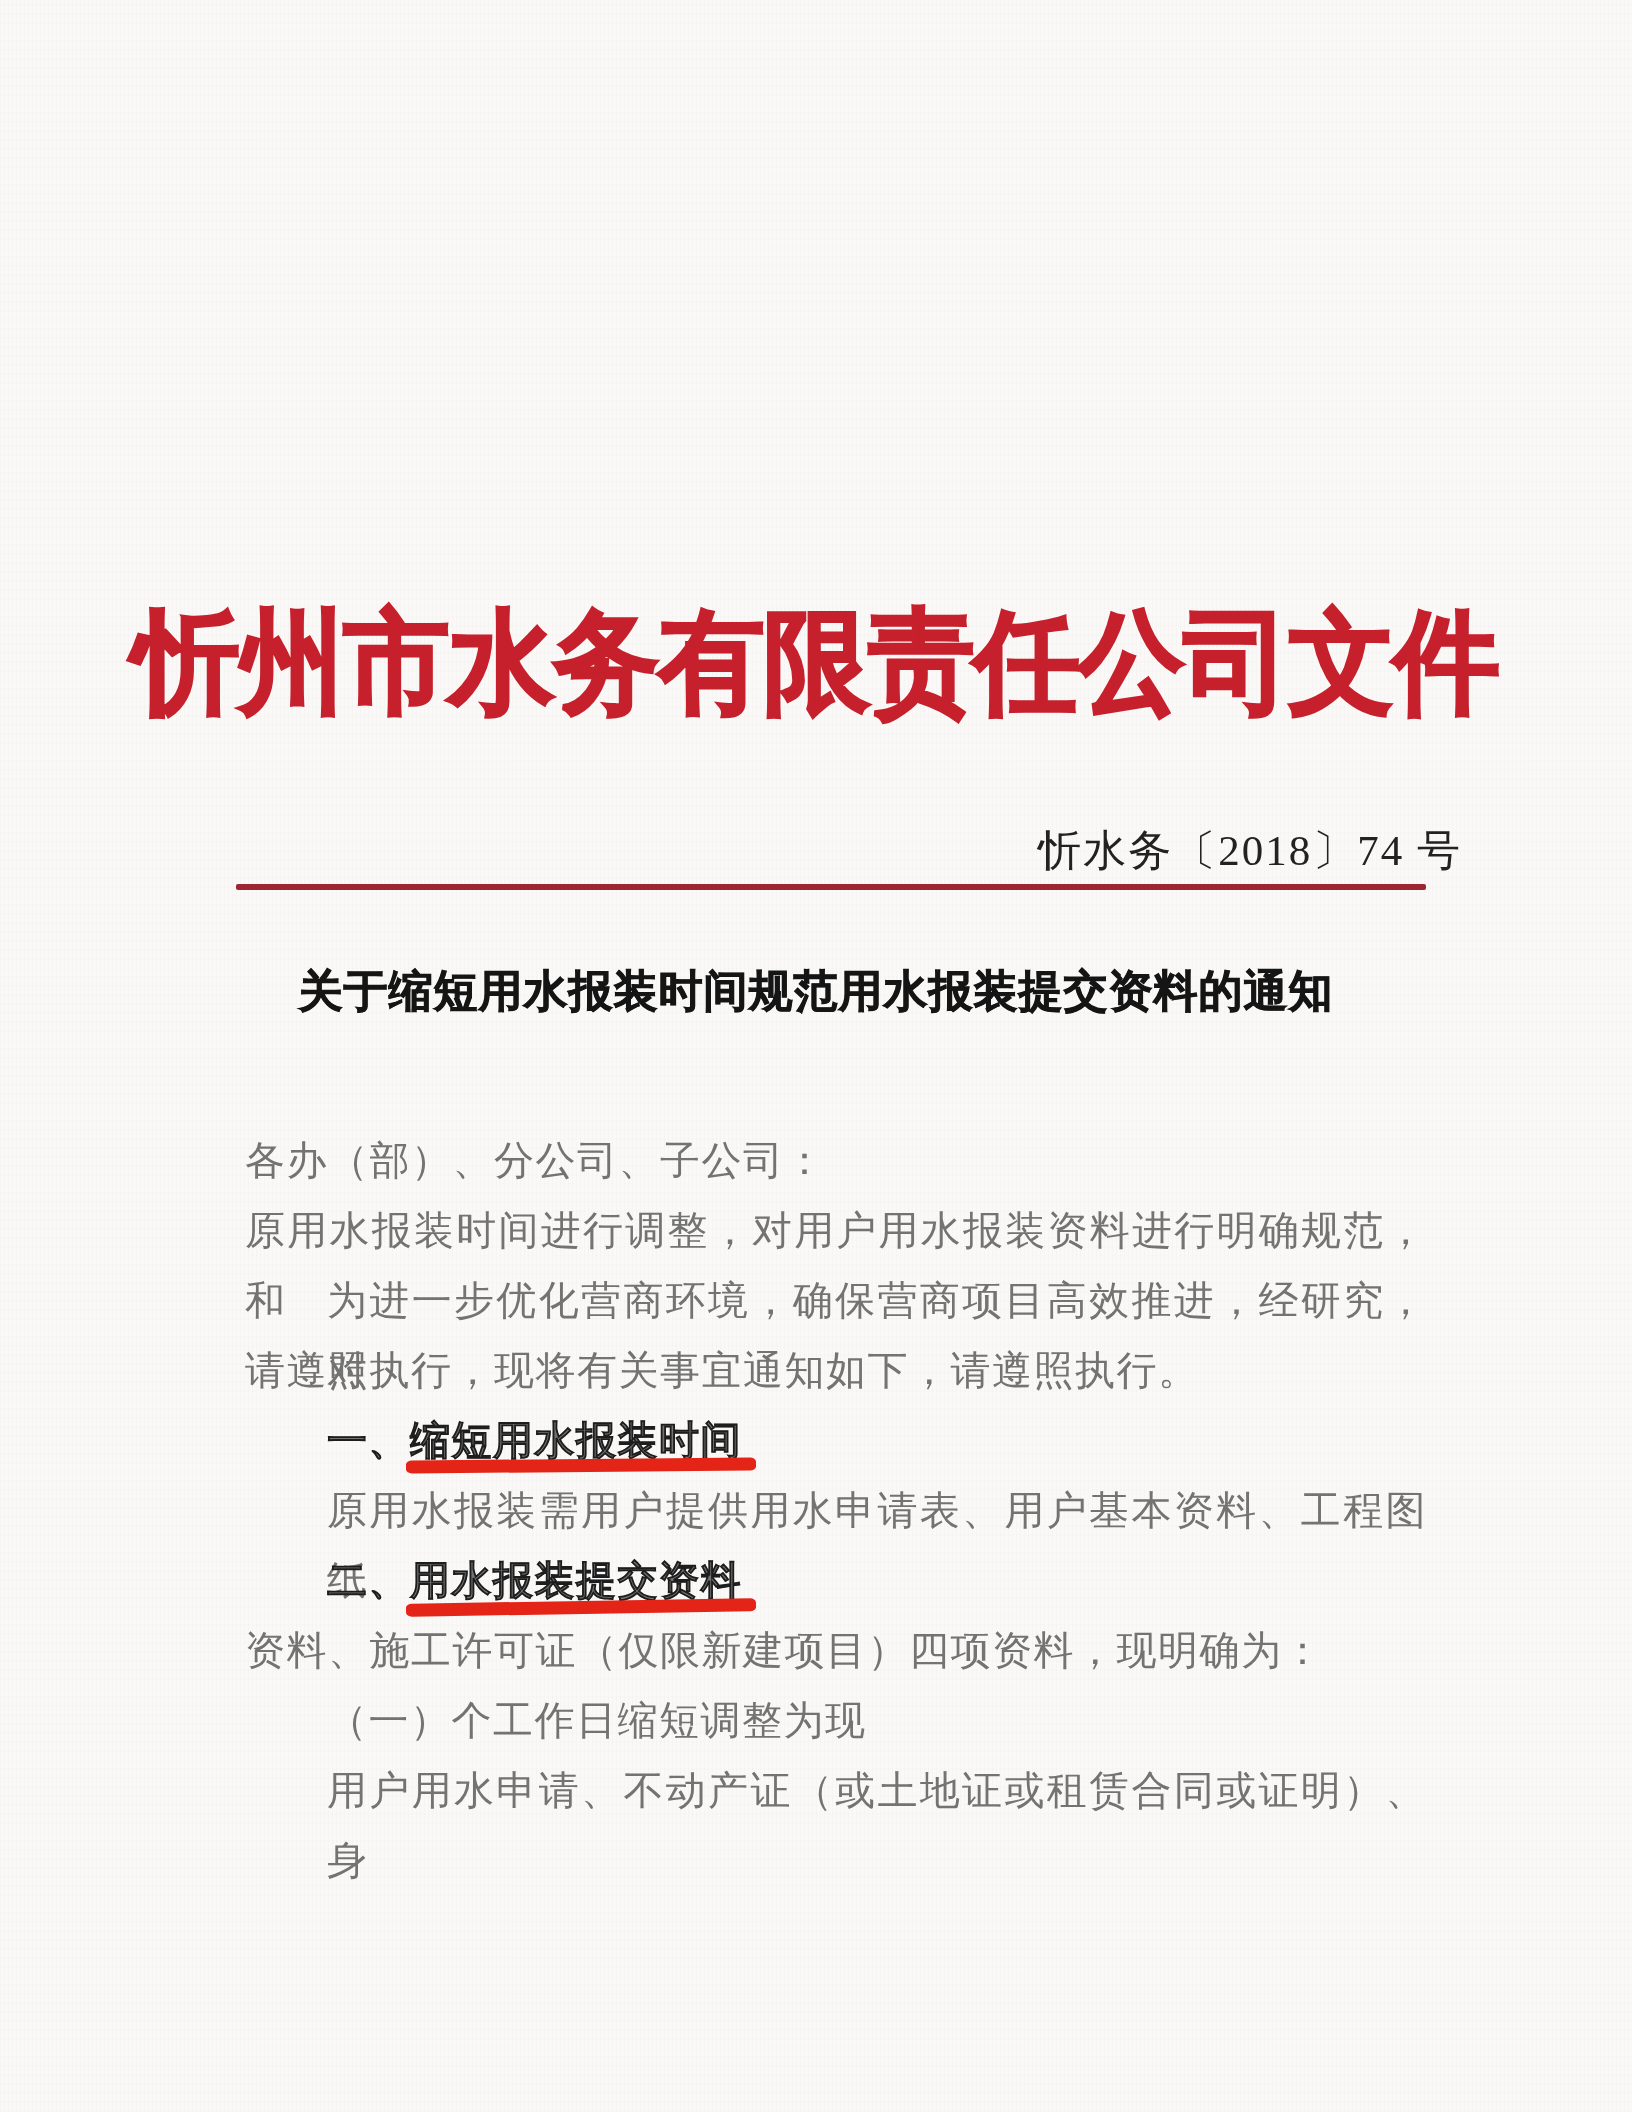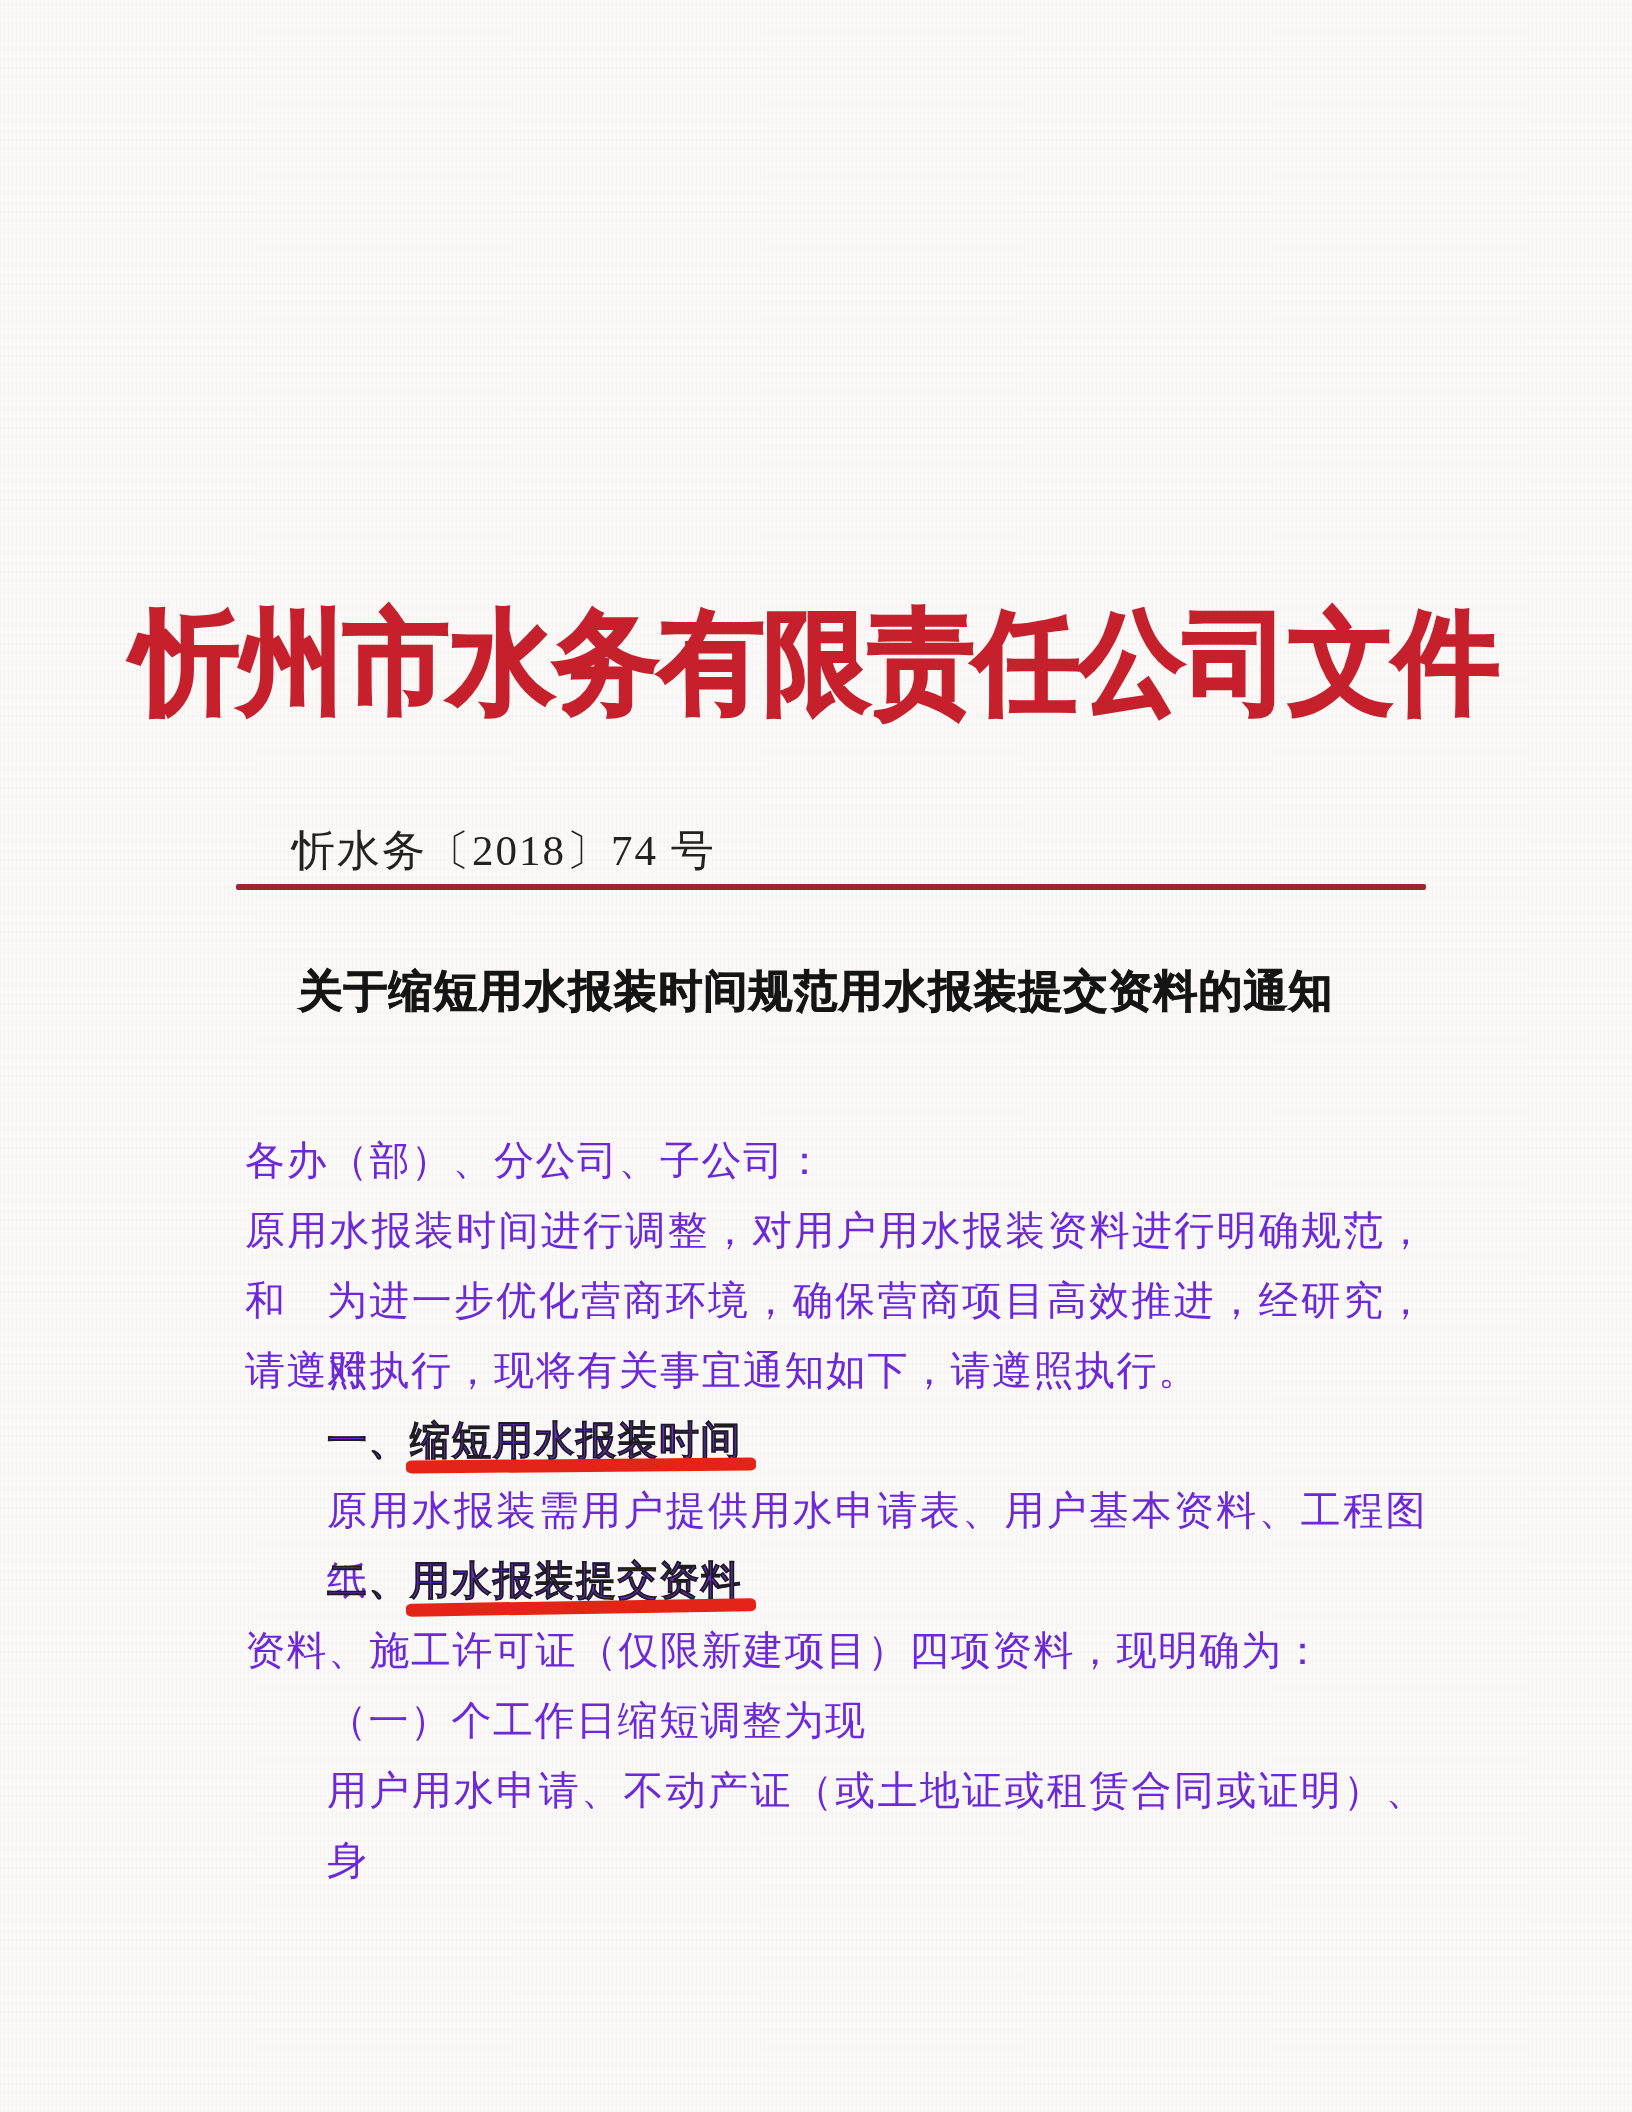--- a/index.html
+++ b/index.html
@@ -35,20 +35,21 @@
     position: absolute;
     top: 822px; left: 292px; right: 170px;
     height: 58px;
     display: flex;
     justify-content: space-between;
     align-items: flex-end;
     font-size: 43px;
     letter-spacing: 2px;
     color: #222;
     white-space: nowrap;
+    flex-direction: column;
   }
   .red-rule {
     position: absolute;
     top: 884px; left: 236px;
     width: 1190px; height: 6px;
     background: #9d2633;
     border-radius: 2px;
   }
   .doc-title {
     position: absolute;
@@ -59,21 +60,21 @@
     letter-spacing: 1px;
     color: #151515;
     -webkit-text-stroke: 0.8px #151515;
     white-space: nowrap;
   }
   .doc-body {
     position: absolute;
     top: 1126px; left: 245px;
     width: 1182px;
     font-size: 40px;
-    color: #6d28d9;
+    color: #737373;
     font-family: Liberation Serif, serif;
   }
   .line {
     height: 70px;
     line-height: 70px;
     white-space: nowrap;
     letter-spacing: 1.5px;
   }
   .line.indent { padding-left: 82px; }
   .line.j {

